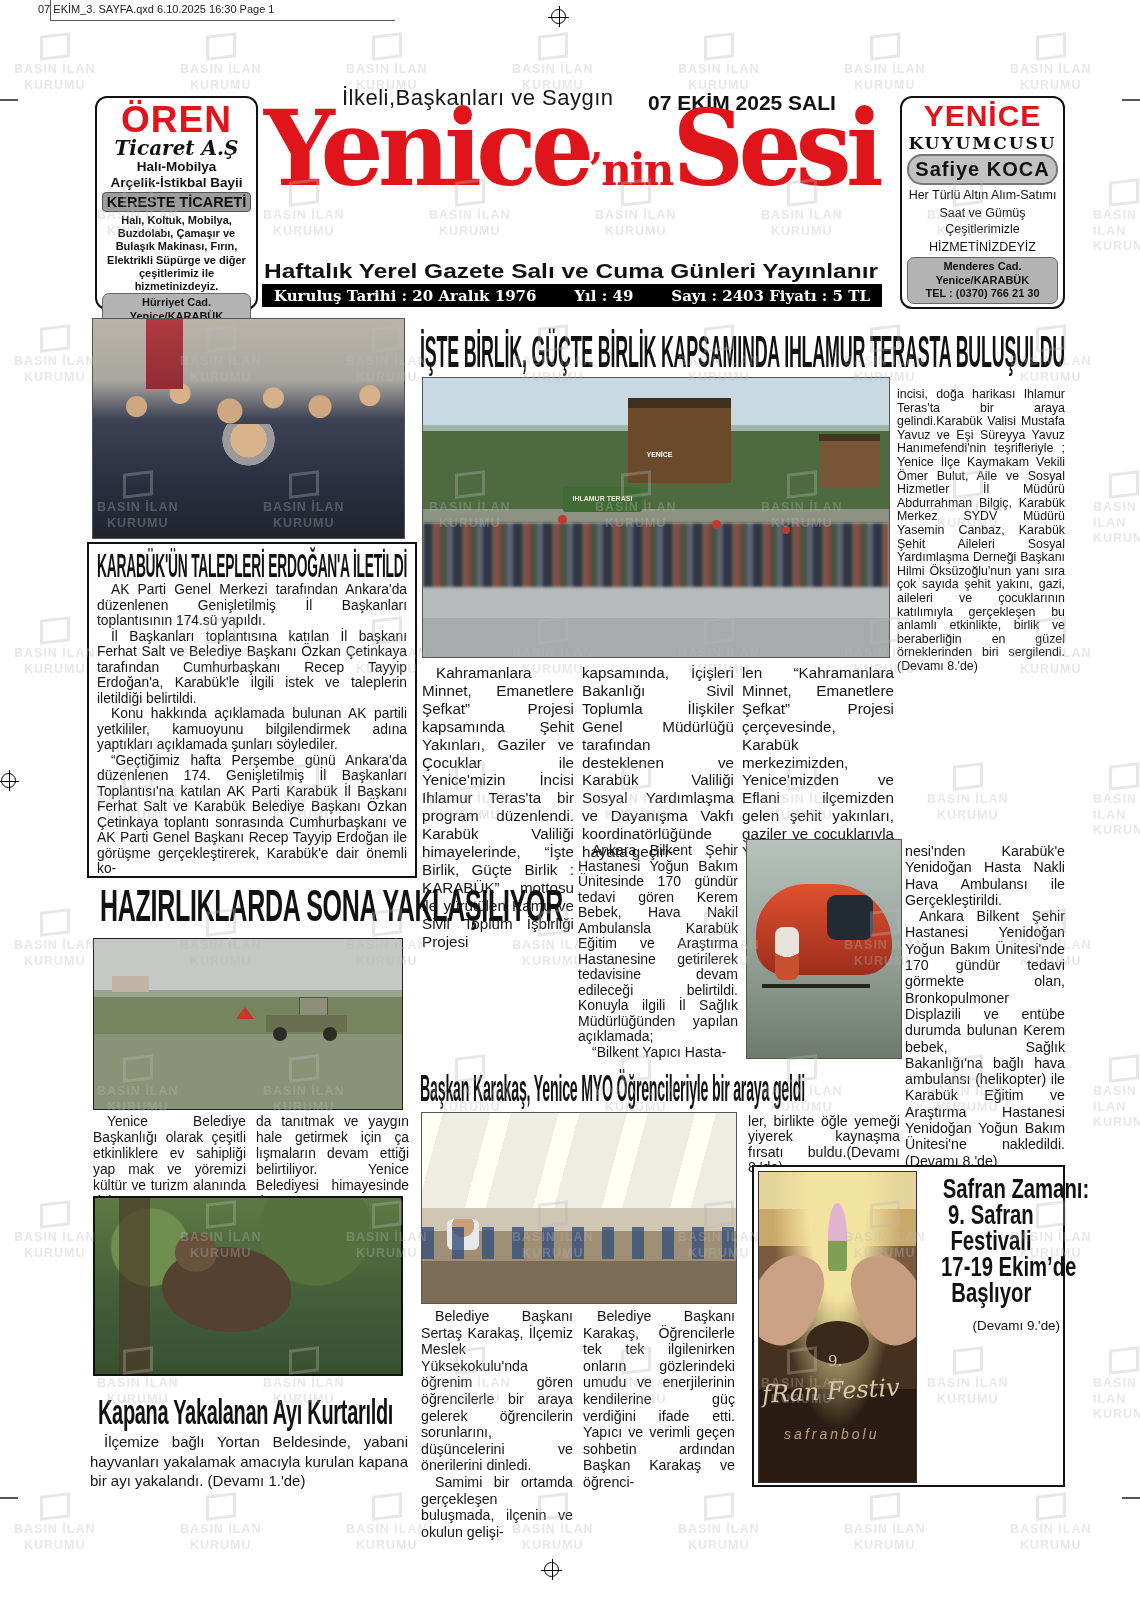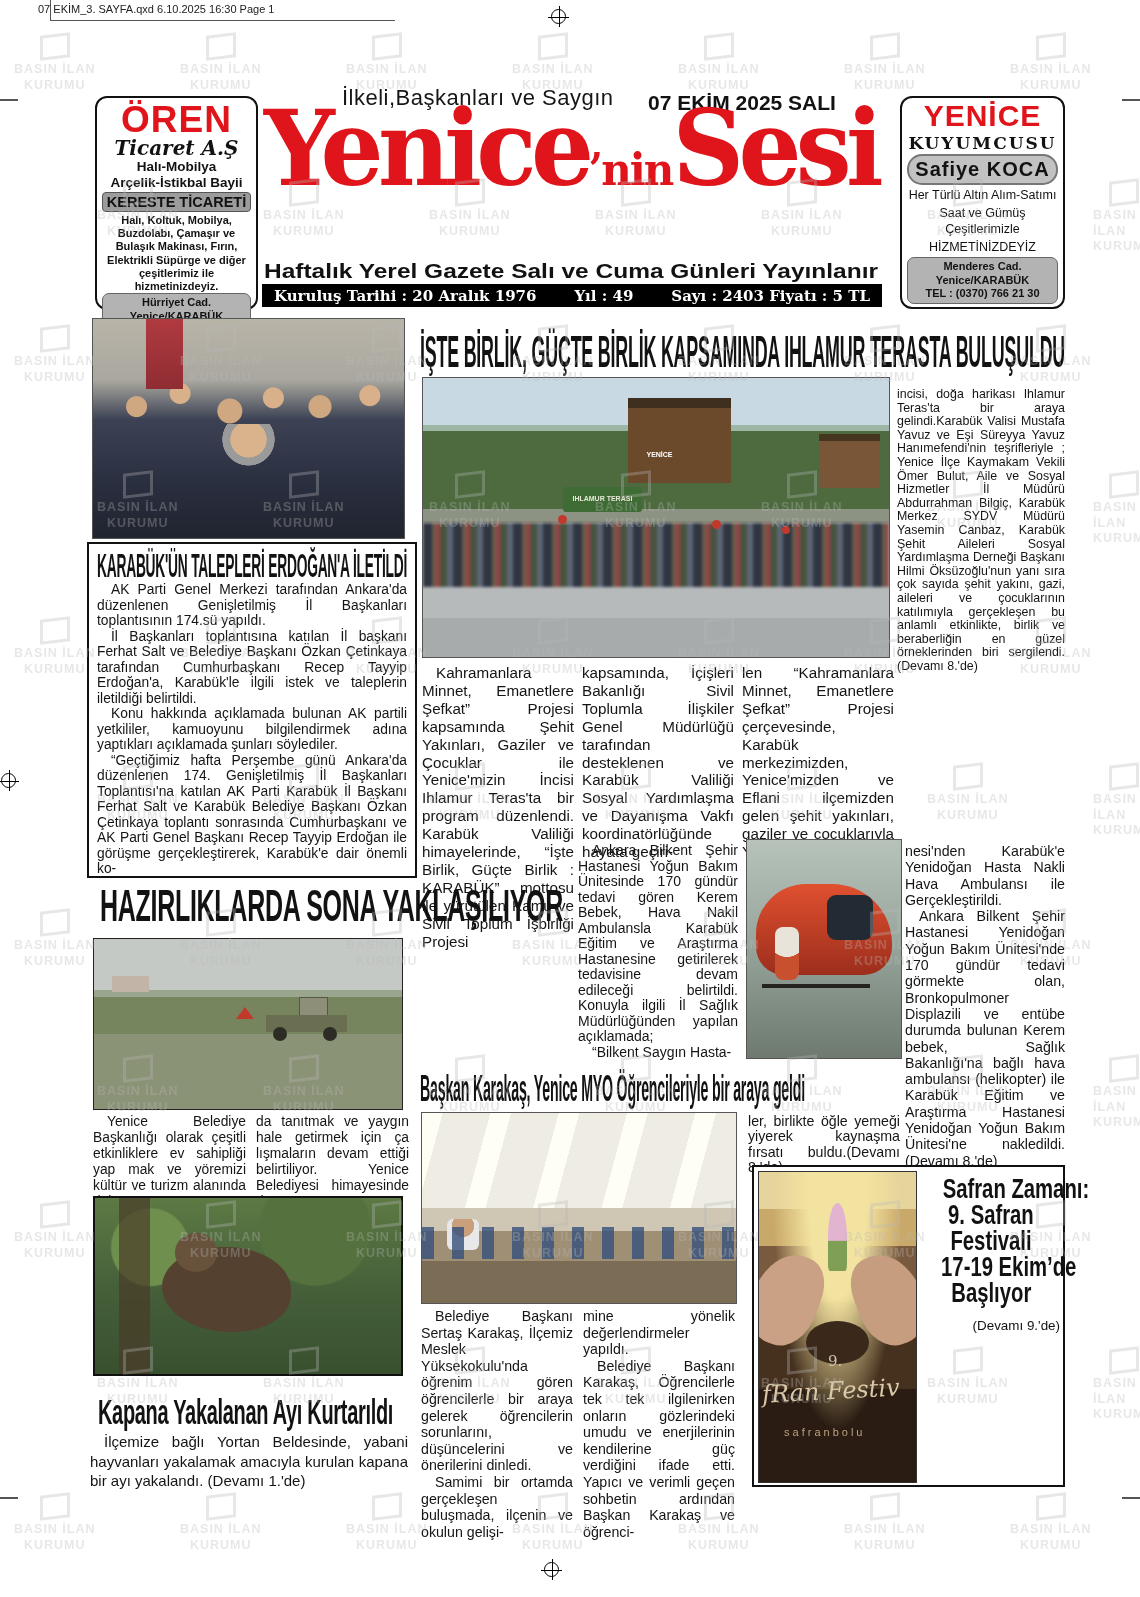--- a/index.html
+++ b/index.html
@@ -200,21 +200,21 @@
       <p>AK Parti Genel Merkezi tarafından Ankara'da düzenlenen Genişletilmiş İl Başkanları toplantısının 174.sü yapıldı.</p>
       <p>İl Başkanları toplantısına katılan İl başkanı Ferhat Salt ve Belediye Başkanı Özkan Çetinkaya tarafından Cumhurbaşkanı Recep Tayyip Erdoğan'a, Karabük'le ilgili istek ve taleplerin iletildiği belirtildi.</p>
       <p>Konu hakkında açıklamada bulunan AK partili yetkililer, kamuoyunu bilgilendirmek adına yaptıkları açıklamada şunları söylediler.</p>
       <p>“Geçtiğimiz hafta Perşembe günü Ankara'da düzenlenen 174. Genişletilmiş İl Başkanları Toplantısı'na katılan AK Parti Karabük İl Başkanı Ferhat Salt ve Karabük Belediye Başkanı Özkan Çetinkaya toplantı sonrasında Cumhurbaşkanı ve AK Parti Genel Başkanı Recep Tayyip Erdoğan ile görüşme gerçekleştirerek, Karabük'e dair önemli ko-</p>
     </div>
   </div>
 
 
   <div class="col" style="left:578px;top:843px;width:160px;font-size:14px;line-height:15.5px">
     <p>Ankara Bilkent Şehir Hastanesi Yoğun Bakım Ünitesinde 170 gündür tedavi gören Kerem Bebek, Hava Nakil Ambulansla Karabük Eğitim ve Araştırma Hastanesine getirilerek tedavisine devam edileceği belirtildi. Konuyla ilgili İl Sağlık Müdürlüğünden yapılan açıklamada;</p>
-    <p>“Bilkent Saygın Hasta-</p>
+    <p>“Bilkent Yapıcı Hasta-</p>
   </div>
 
   <div class="photo ph-heli" style="left:746px;top:839px;width:156px;height:220px">
     <div class="pel" style="left:6%;top:20%;width:88%;height:42%;background:linear-gradient(180deg,#e0502f,#9c2e1c);border-radius:50px 60px 28px 28px"></div>
     <div class="pel" style="left:52%;top:25%;width:30%;height:21%;background:#222a33;border-radius:9px"></div>
     <div class="pel" style="left:10%;top:66%;width:70%;height:4px;background:#26221c"></div>
     <div class="pel" style="left:18%;top:40%;width:16%;height:24%;background:radial-gradient(circle at 50% 22%,#e8e4da 0 42%,#c8502f 43% 100%);border-radius:8px"></div>
   </div>
 
   <div class="col" style="left:905px;top:843px;width:160px;font-size:14.2px;line-height:16.3px">
@@ -255,21 +255,20 @@
 
   <div class="col" style="left:748px;top:1114px;width:152px;font-size:14.2px;line-height:15.3px">
     <p class="cont">ler, birlikte öğle yemeği yiyerek kaynaşma fırsatı buldu.(Devamı 8.'de)</p>
   </div>
 
   <div class="col" style="left:421px;top:1308px;width:152px;font-size:14.2px;line-height:16.6px">
     <p>Belediye Başkanı Sertaş Karakaş, İlçemiz Meslek Yüksekokulu'nda öğrenim gören öğrencilerle bir araya gelerek öğrencilerin sorunlarını, düşüncelerini ve önerilerini dinledi.</p>
     <p>Samimi bir ortamda gerçekleşen buluşmada, ilçenin ve okulun gelişi-</p>
   </div>
   <div class="col" style="left:583px;top:1308px;width:152px;font-size:14.2px;line-height:16.6px">
-    <p class="cont">mine yönelik değerlendirmeler yapıldı.</p>
     <p>Belediye Başkanı Karakaş, Öğrencilerle tek tek ilgilenirken onların gözlerindeki umudu ve enerjilerinin kendilerine güç verdiğini ifade etti. Yapıcı ve verimli geçen sohbetin ardından Başkan Karakaş ve öğrenci-</p>
   </div>
 
   <div class="photo ph-bear" style="left:93px;top:1196px;width:310px;height:180px;border:2px solid #111">
     <div class="pel" style="left:8%;top:0;width:10%;height:100%;background:#4a3a28;opacity:.7"></div>
     <div class="pel" style="left:22%;top:28%;width:42%;height:48%;background:#54412f;border-radius:48% 52% 45% 55%"></div>
     <div class="pel" style="left:26%;top:20%;width:14%;height:22%;background:#68523c;border-radius:50%"></div>
   </div>
 
   <div class="hl" style="left:98px;top:1395px;width:295px;height:36px">
@@ -280,21 +279,21 @@
   </div>
 
   <div class="safranbox" style="left:752px;top:1165px;width:313px;height:322px">
     <div class="poster" style="left:4px;top:4px;width:157px;height:310px">
       <div class="pel" style="left:-4%;top:26%;width:42%;height:30%;background:#caa184;border-radius:60% 40% 50% 50%;transform:rotate(20deg)"></div>
       <div class="pel" style="right:-4%;top:26%;width:42%;height:30%;background:#c79d80;border-radius:40% 60% 50% 50%;transform:rotate(-20deg)"></div>
       <div class="pel" style="left:44%;top:10%;width:12%;height:22%;background:linear-gradient(180deg,#e3b4cf 0 55%,#7fa054 56% 100%);border-radius:50% 50% 10% 10%"></div>
       <div class="pel" style="left:30%;top:48%;width:40%;height:14%;background:#3a281a;border-radius:50%"></div>
       <div class="pel nb" style="left:44%;top:58%;font-size:15px;color:#cfc3ae;font-family:'DejaVu Serif',serif">9.</div>
       <div class="pel nb" style="left:2%;top:66%;font-size:24px;color:#d9c9a8;font-family:'DejaVu Serif',serif;font-style:italic;transform:rotate(-3deg)">fRan Festiv</div>
-      <div class="pel nb" style="left:16%;top:82%;font-size:11px;color:#b9a27e;letter-spacing:3px">safranbolu</div>
+      <div class="pel nb" style="left:16%;top:82%;font-size:14px;color:#b9a27e;font-style:italic;letter-spacing:3px">safranbolu</div>
     </div>
     <div class="s-hl" style="position:absolute;left:168px;top:8px;width:138px">
       <div><span class="condS">Safran Zamanı:</span></div>
       <div><span class="condS">9. Safran</span></div>
       <div><span class="condS">Festivali</span></div>
       <div><span class="condS">17-19 Ekim’de</span></div>
       <div><span class="condS">Başlıyor</span></div>
     </div>
     <div class="s-body" style="position:absolute;left:168px;top:150px;width:138px;font-size:13.4px;line-height:17.2px">
       <div class="s-dev">(Devamı 9.'de)</div>

